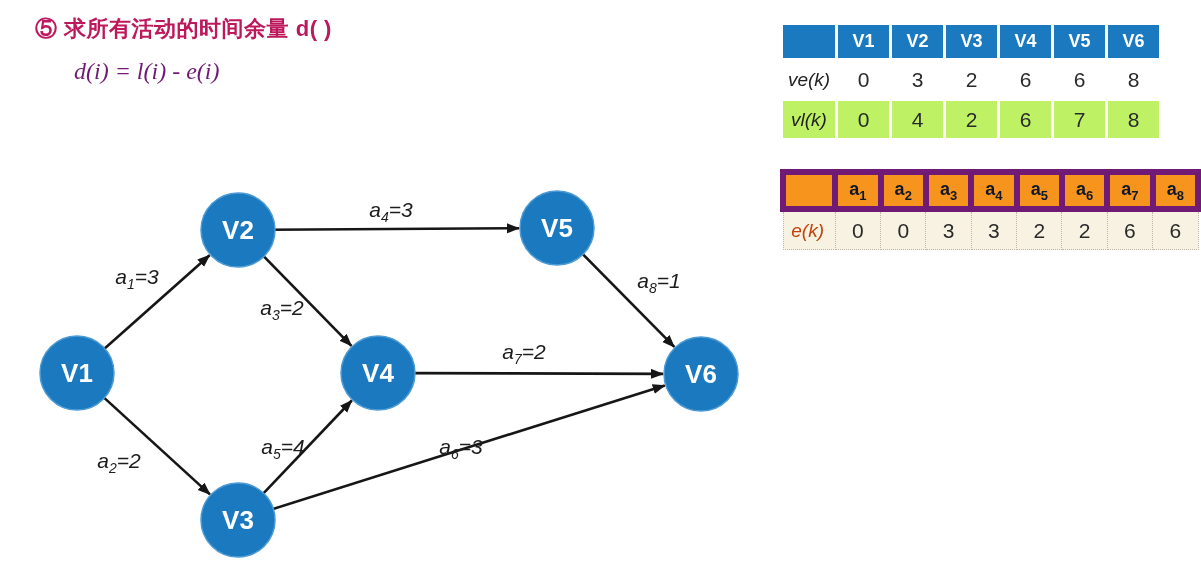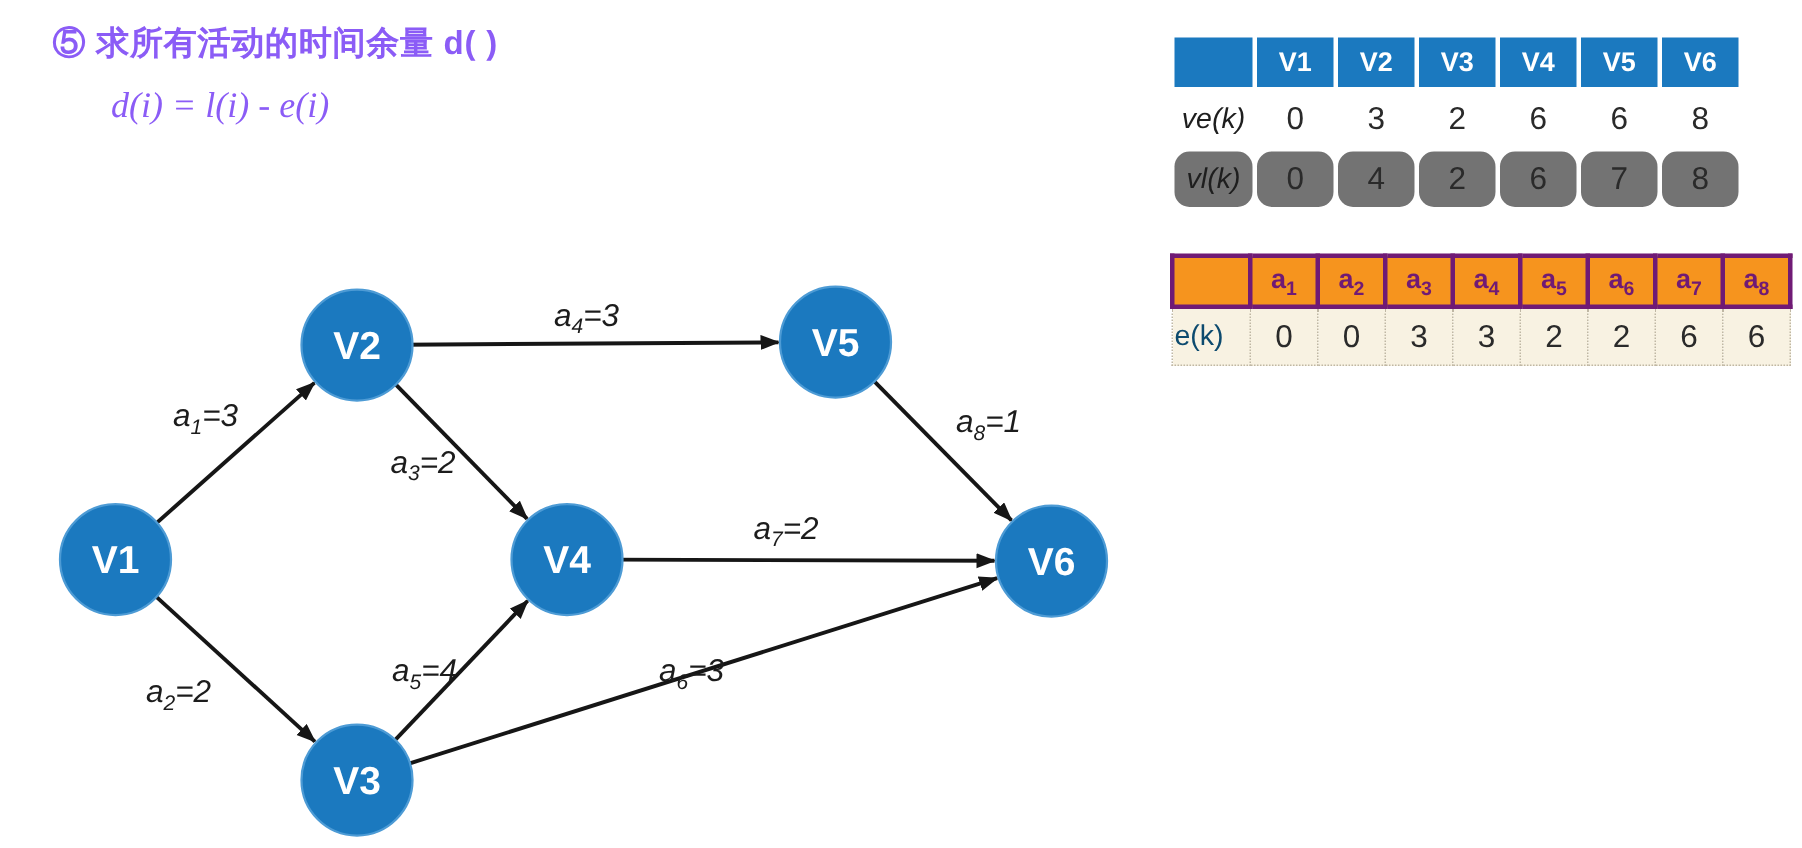--- a/index.html
+++ b/index.html
@@ -5,28 +5,28 @@
   html, body { margin: 0; padding: 0; }
   body {
     width: 1201px; height: 565px;
     background: #ffffff;
     font-family: "Liberation Sans", sans-serif;
     position: relative;
     overflow: hidden;
   }
   .title {
     position: absolute; left: 35px; top: 14px;
-    font-size: 22px; font-weight: 700; color: #8b5cf6;
+    font-size: 22px; font-weight: 700; color: #be185d;
     letter-spacing: 0.5px;
   }
   .formula {
     position: absolute; left: 74px; top: 58px;
     font-family: "Liberation Serif", serif;
     font-style: italic;
-    font-size: 24px; color: #8b5cf6;
+    font-size: 24px; color: #701a75;
   }
   svg.graph {
     position: absolute; left: 0; top: 0;
     width: 780px; height: 565px;
   }
   .edge { stroke: #161616; stroke-width: 2.6px; }
   .edge-label {
     font-family: "Liberation Sans", sans-serif;
     font-style: italic;
     font-size: 21px; fill: #1c1c1c;
@@ -46,48 +46,48 @@
     width: 49px; height: 31px;
     background: #1b79bf; color: #ffffff;
     font-size: 18px; font-weight: 700; text-align: center;
   }
   table.vtable th.corner { width: 50px; }
   table.vtable td {
     width: 49px; height: 35px;
     text-align: center; font-size: 21px; color: #2a2a2a;
     background: #ffffff;
   }
-  table.vtable tbody tr:nth-child(2) td { background: #737373; border-radius: 10px; }
+  table.vtable tbody tr:nth-child(2) td { background: #bef264; }
   table.vtable td.rowlabel {
     font-style: italic; font-size: 19px; color: #1e1e1e;
     width: 50px;
     margin-left: 16px;
   }
   
   table.atable {
     position: absolute; left: 780px; top: 169px;
     border-collapse: collapse;
   }
   table.atable th {
     width: 40px; height: 29px;
-    background: #f6941e; color: #701a75;
+    background: #f6941e; color: #0f172a;
     font-size: 18px; font-weight: 700; text-align: center;
-    border: 3px solid #701a75;
+    border: 6px solid #701a75;
   }
   table.atable th.corner { width: 46px; }
   table.atable th sub { font-size: 13px; }
   table.atable td {
     width: 40px; height: 35px;
     background: #f8f2e2;
     border: 1px dotted #bfb7a4;
     text-align: center; font-size: 21px; color: #2a2a2a;
   }
   table.atable td.rowlabel {
-    font-size: 19px; color: #0c4a6e;
-    width: 46px; text-align: left; padding-right: 4px;
+    font-style: italic; font-size: 19px; color: #c2410c;
+    width: 46px; text-align: center; padding-right: 4px;
   }
 </style>
 </head>
 <body>
 
 <div class="title">⑤ 求所有活动的时间余量 d( )</div>
 <div class="formula">d(i) = l(i) - e(i)</div>
 
 <svg class="graph" viewBox="0 0 780 565">
   <defs>

